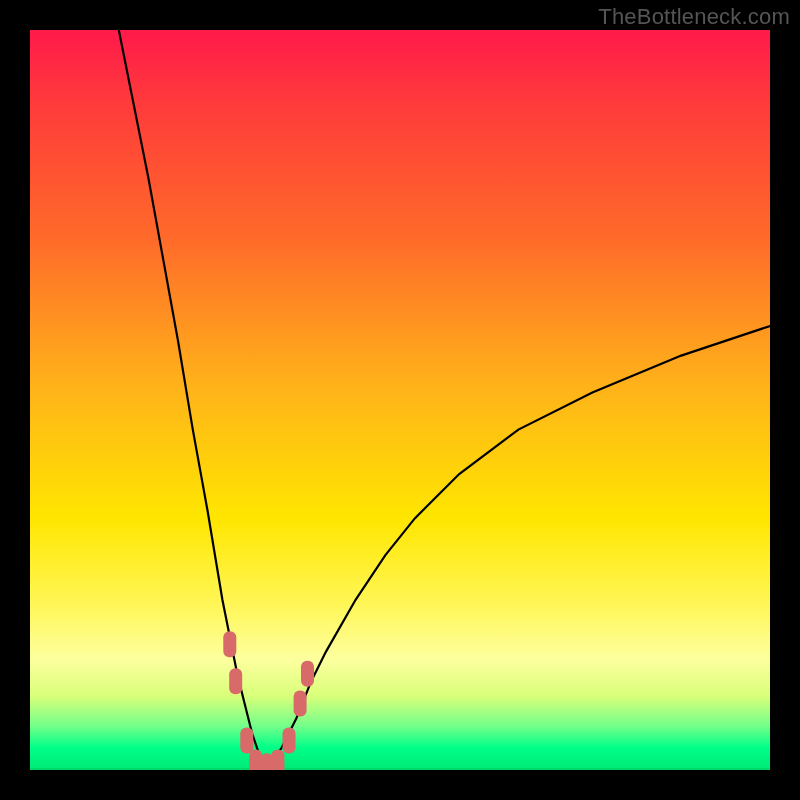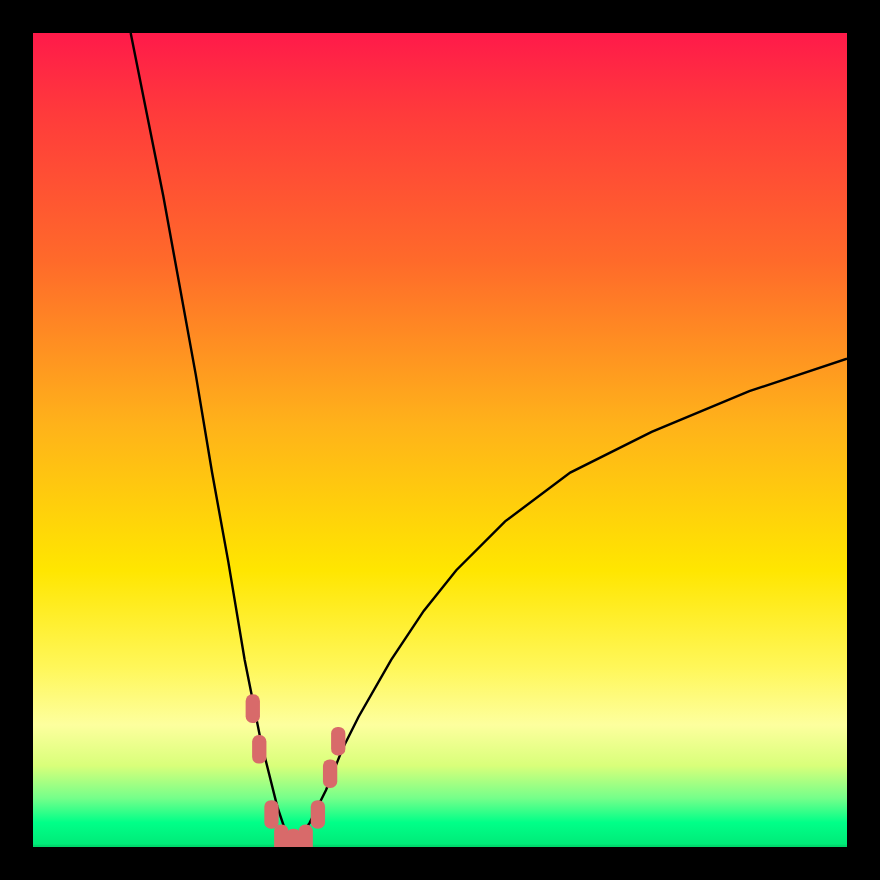--- a/index.html
+++ b/index.html
@@ -74,20 +74,21 @@
   }
   .x-axis-baseline {
     stroke: #00d86c;
     stroke-width: 2;
   }
 </style>
 </head>
 <body>
 
 <div class="frame">
+  <div class="watermark">TheBottleneck.com</div>
 
   <div class="plot">
     <div class="plot-bg"></div>
 
     <svg class="curves" viewBox="0 0 740 740" preserveAspectRatio="none">
 
       <line class="x-axis-baseline" x1="0" y1="739" x2="740" y2="739"></line>
       <path id="path-left" class="curve-path" d="M88.8 0.0 L103.6 74.0 L118.4 148.0 L133.2 229.4 L148.0 310.8 L162.8 399.6 L177.6 481.0 L192.4 569.8 L199.8 606.8 L207.2 643.8 L214.6 673.4 L222.0 703.0 L229.4 725.2 L236.8 740.0"></path>
       <path id="path-right" class="curve-path" d="M236.8 740.0 L251.6 717.8 L266.4 688.2 L281.2 651.2 L296.0 621.6 L325.6 569.8 L355.2 525.4 L384.8 488.4 L429.2 444.0 L488.4 399.6 L562.4 362.6 L651.2 325.6 L740.0 296.0"></path>
       <g id="markers">

